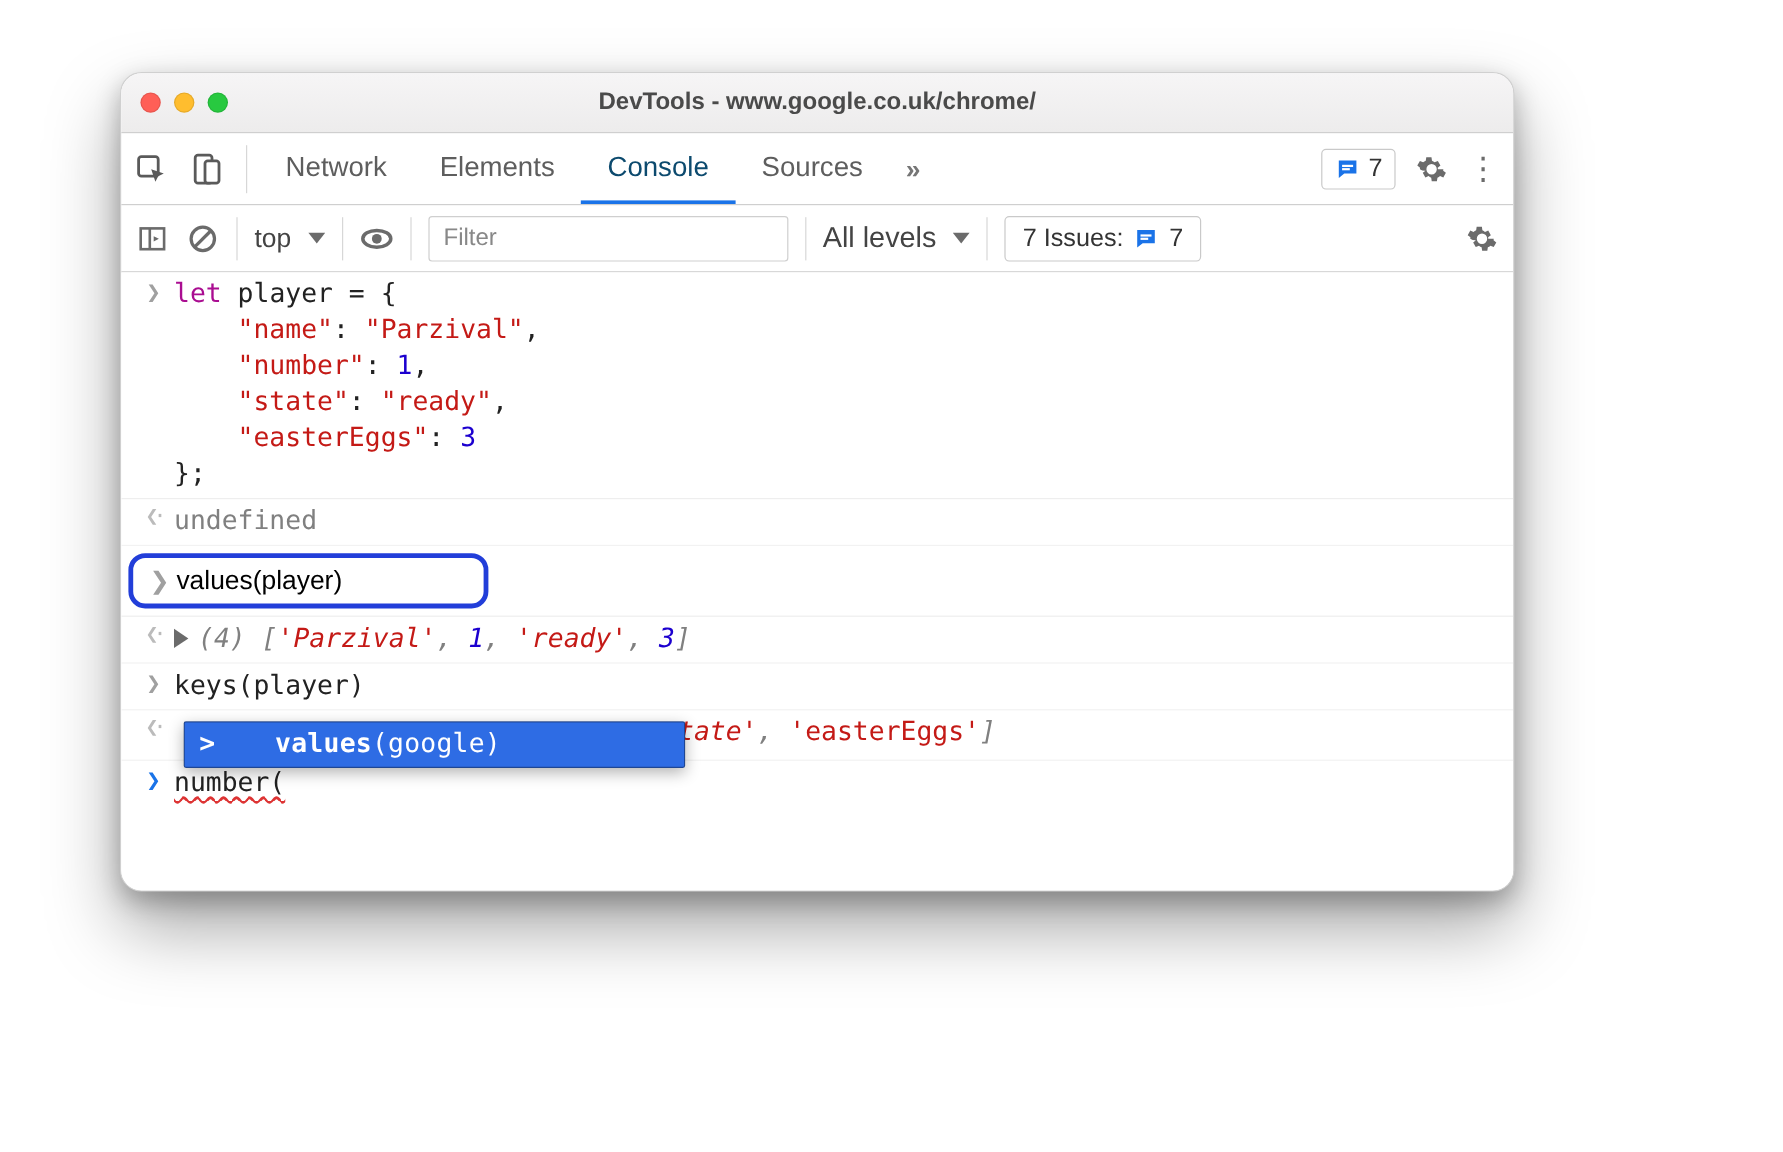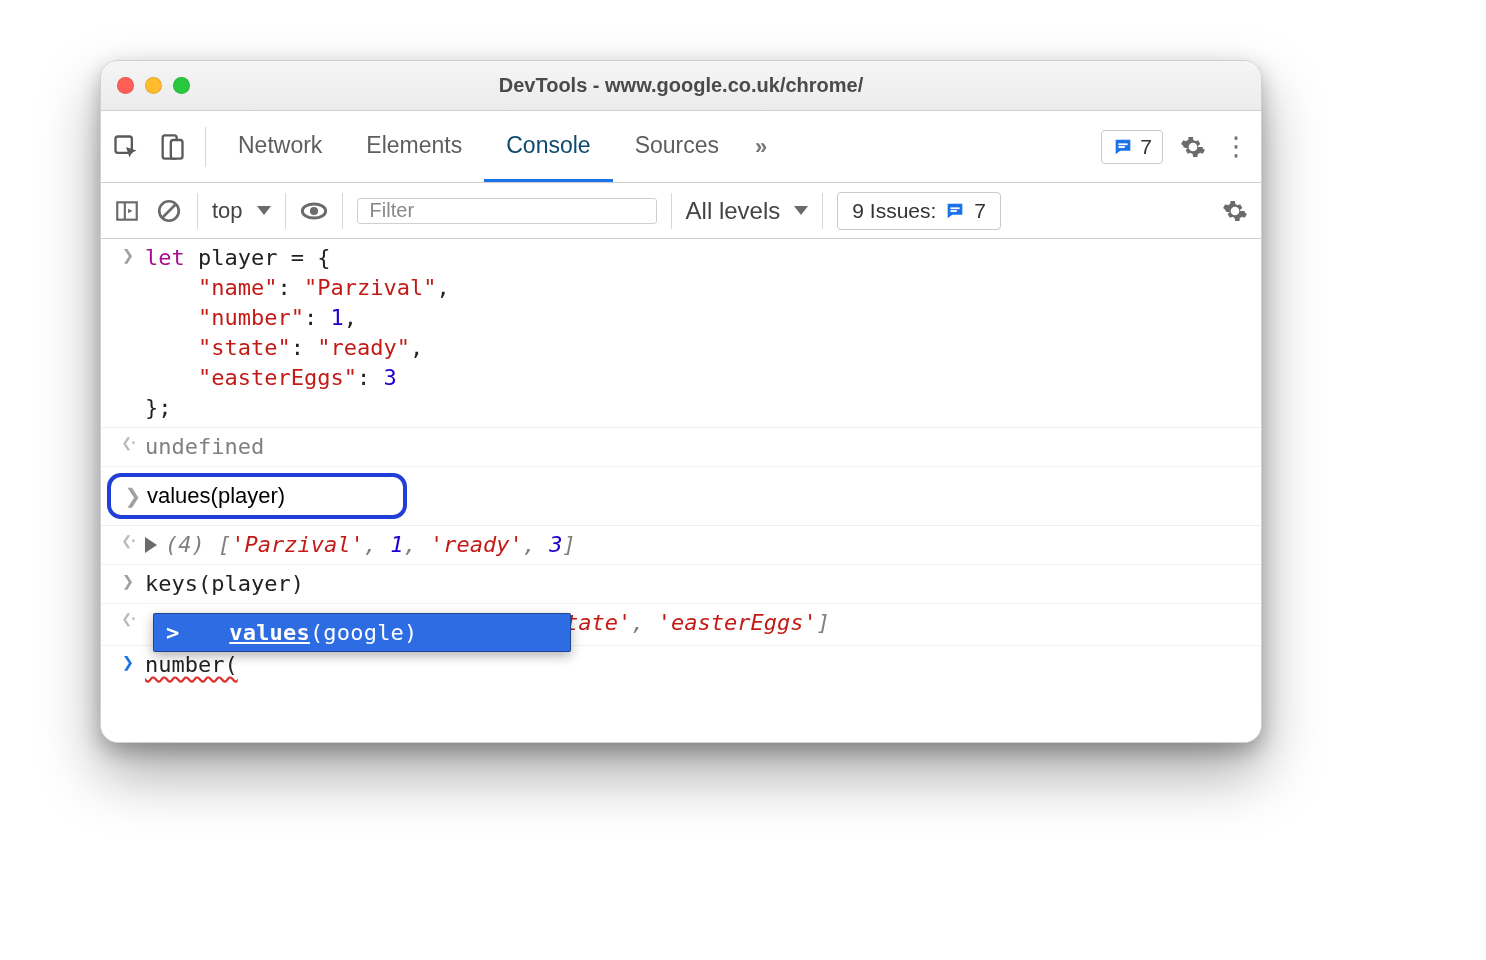--- a/index.html
+++ b/index.html
@@ -45,21 +45,21 @@
     position: absolute;
     left: 0; right: 0;
     text-align: center;
     font-size: 20px;
     font-weight: 700;
     color: #4a4a4a;
     pointer-events: none;
   }
   
   .toolbar {
-    height: 72px;
+    height: 60px;
     border-bottom: 1px solid #cfcfcf;
     display: flex;
     align-items: center;
     padding: 0 10px;
     gap: 0;
     color: #555;
   }
   .toolbar-left { display: flex; align-items: center; gap: 16px; padding-right: 18px; border-right: 1px solid #d7d7d7; height: 40px;}
   .tool-icon { width: 30px; height: 30px; display:flex;align-items:center;justify-content:center; color:#5a5a5a;}
   .tabs { display: flex; align-items: stretch; height: 100%; margin-left: 10px; }
@@ -98,21 +98,21 @@
     align-items: center;
     padding: 0 12px;
     gap: 14px;
     color: #555;
   }
   .pill { display:flex;align-items:center;gap:8px;font-size:22px;color:#444;}
   .round-icon { width: 28px; height:28px; display:flex;align-items:center;justify-content:center;color:#6b6b6b;}
   .vdiv { width:1px;height:36px;background:#d7d7d7;}
   .filter-input {
     flex: 0 0 300px;
-    height: 26px;
+    height: 38px;
     border: 1px solid #cfcfcf;
     border-radius: 3px;
     font-size: 20px;
     padding: 0 12px;
     color: #333;
     background:#fff;
   }
   .filter-input::placeholder { color: #888; }
   .levels-btn { display:flex;align-items:center;gap:8px;font-size:24px;color:#444;}
   .issues-btn {
@@ -201,21 +201,21 @@
     box-shadow: 0 4px 12px rgba(0,0,0,0.3);
     padding: 6px 12px;
     display: flex;
     align-items: baseline;
     gap: 50px;
     border-radius: 2px;
     overflow: hidden;
     width: 418px;
   }
   .autocomplete .ac-prompt { font-weight: 700; }
-  .autocomplete .ac-text .bold { font-weight: 800; text-decoration: underline; }
+  .autocomplete .ac-text .bold { font-weight: 800; }
   .autocomplete .ac-text { font-weight: 500; letter-spacing: 0.2px;}
   .keys-row { }
   .squiggle { text-decoration: underline wavy #d33; text-underline-offset:4px;}
   svg { display:block; }
 </style>
 </head>
 <body>
 
 <div class="stage">
   <div class="window">
@@ -299,21 +299,21 @@
           </svg>
       </div>
       <div class="vdiv"></div>
       <input class="filter-input" placeholder="Filter" style="">
       <div class="vdiv"></div>
       <div class="levels-btn dropdown-caret">
         <span>All levels</span>
       </div>
       <div class="vdiv"></div>
       <div class="issues-btn">
-        <span>9 Issues:</span>
+        <span>7 Issues:</span>
         <span class="bicon">
           <svg width="22" height="22" viewBox="0 0 24 24" fill="#1a73e8">
               <path d="M4 4h16v12H9l-5 4V4z"></path>
               <rect x="7" y="8" width="10" height="2" fill="#fff"></rect>
               <rect x="7" y="11" width="7" height="2" fill="#fff"></rect>
             </svg>
         </span>
         <span>7</span>
       </div>
       <div style="margin-left:auto"></div>
@@ -353,21 +353,21 @@
         <div class="code"><span class="disclose-tri"></span><span class="arr-meta">(4)</span><span class="arr-meta"> [</span><span class="kw-str" style="font-style:italic">'Parzival'</span><span class="arr-meta">, </span><span class="kw-num" style="font-style:italic">1</span><span class="arr-meta">, </span><span class="kw-str" style="font-style:italic">'ready'</span><span class="arr-meta">, </span><span class="kw-num" style="font-style:italic">3</span><span class="arr-meta">]</span></div>
       </div>
 
       <div class="row small">
         <div class="gutter gutter-in"></div>
         <div class="code">keys(player)</div>
       </div>
 
       <div class="row small keys-row" style="height:42px;">
         <div class="gutter gutter-out"></div>
-        <div class="code"><span style="display:inline-block;width:420px"></span><span class="kw-str" style="font-style:italic">tate'</span><span class="arr-meta">, </span><span class="kw-str" style="font-style:italic">'easterEggs'</span><span class="arr-meta">]</span></div>
+        <div class="code"><span style="display:inline-block;width:420px"></span><span class="kw-str" style="font-style:italic">tate'</span><span class="arr-meta">, </span><span class="kw-str" style="">'easterEggs'</span><span class="arr-meta">]</span></div>
       </div>
 
       <div class="row small" style="border-bottom:none;">
         <div class="gutter gutter-in prompt-blue"></div>
         <div class="code"><span class="squiggle">number(</span></div>
       </div>
 
       <div class="autocomplete" style="top:374px;">
         <span class="ac-prompt">&gt;</span>
         <span class="ac-text"><span class="bold">values</span><span>(google)</span></span>

